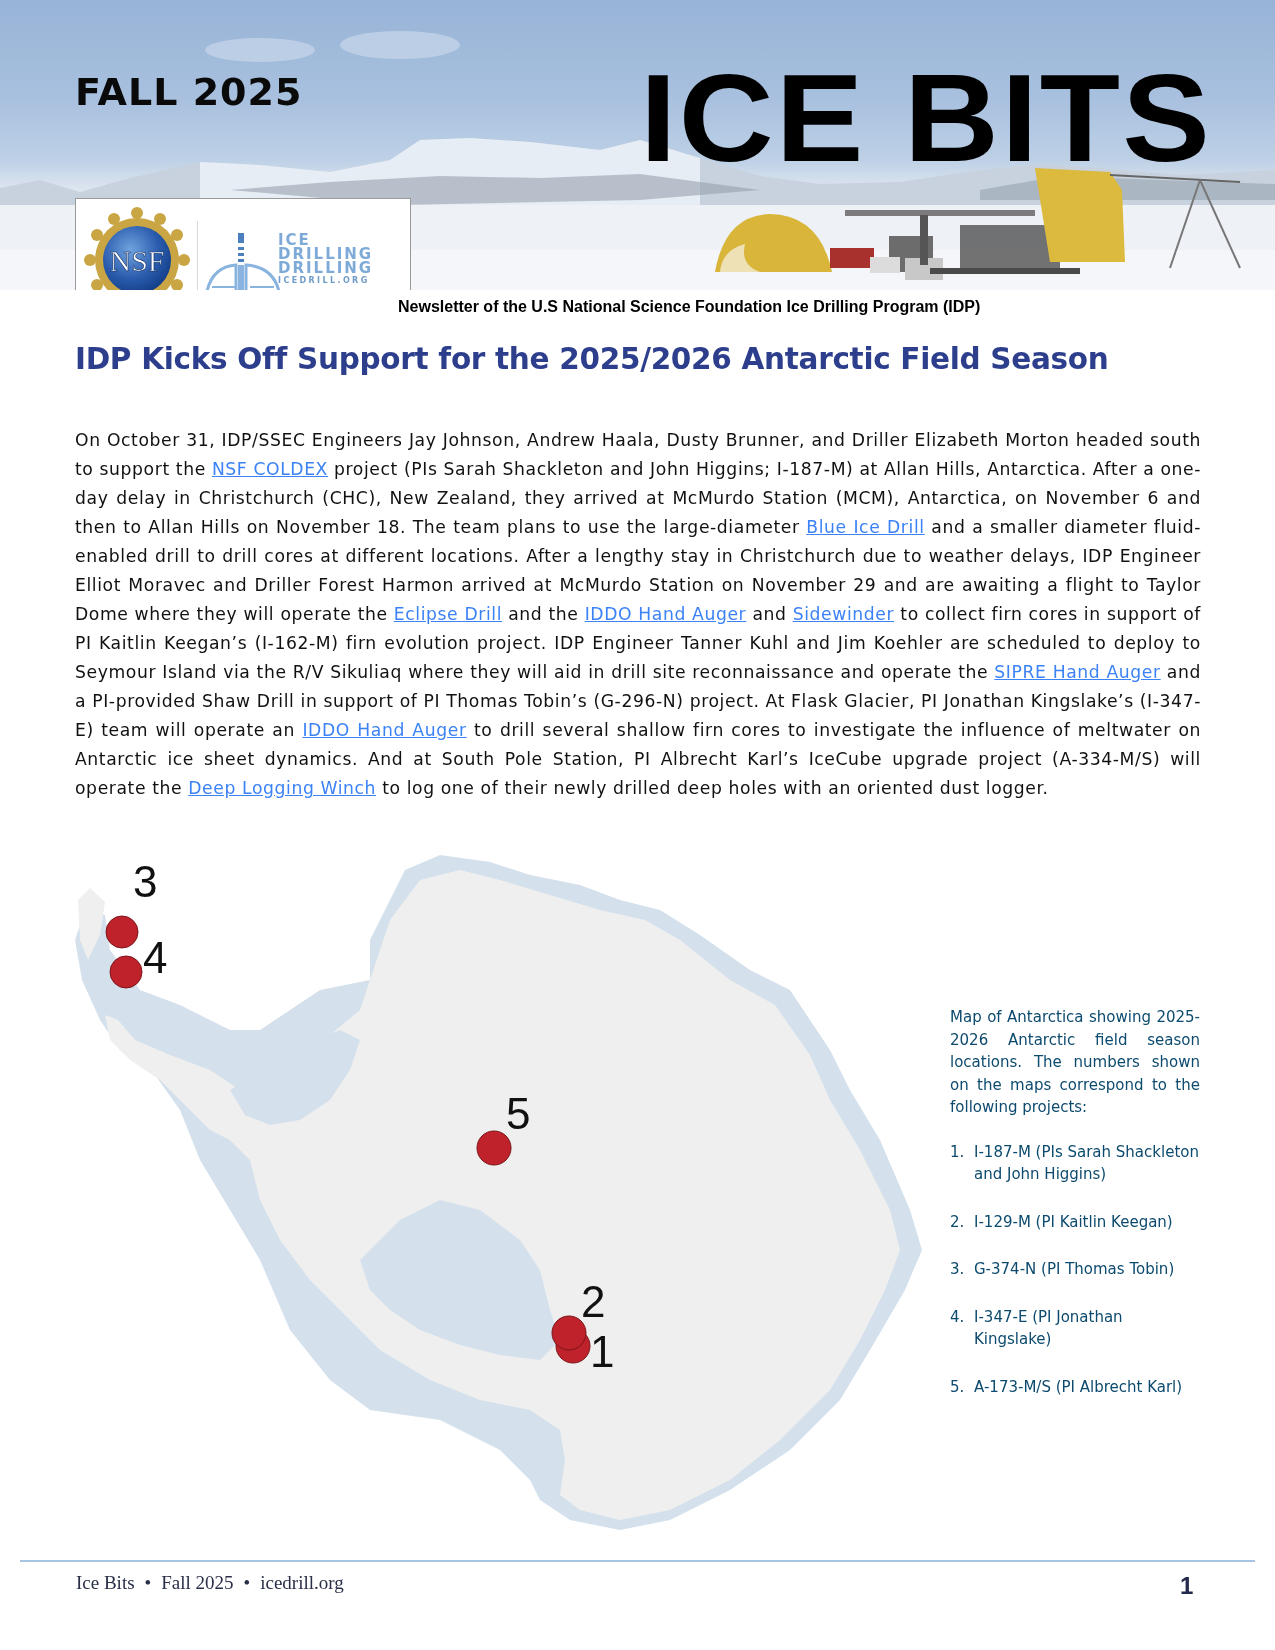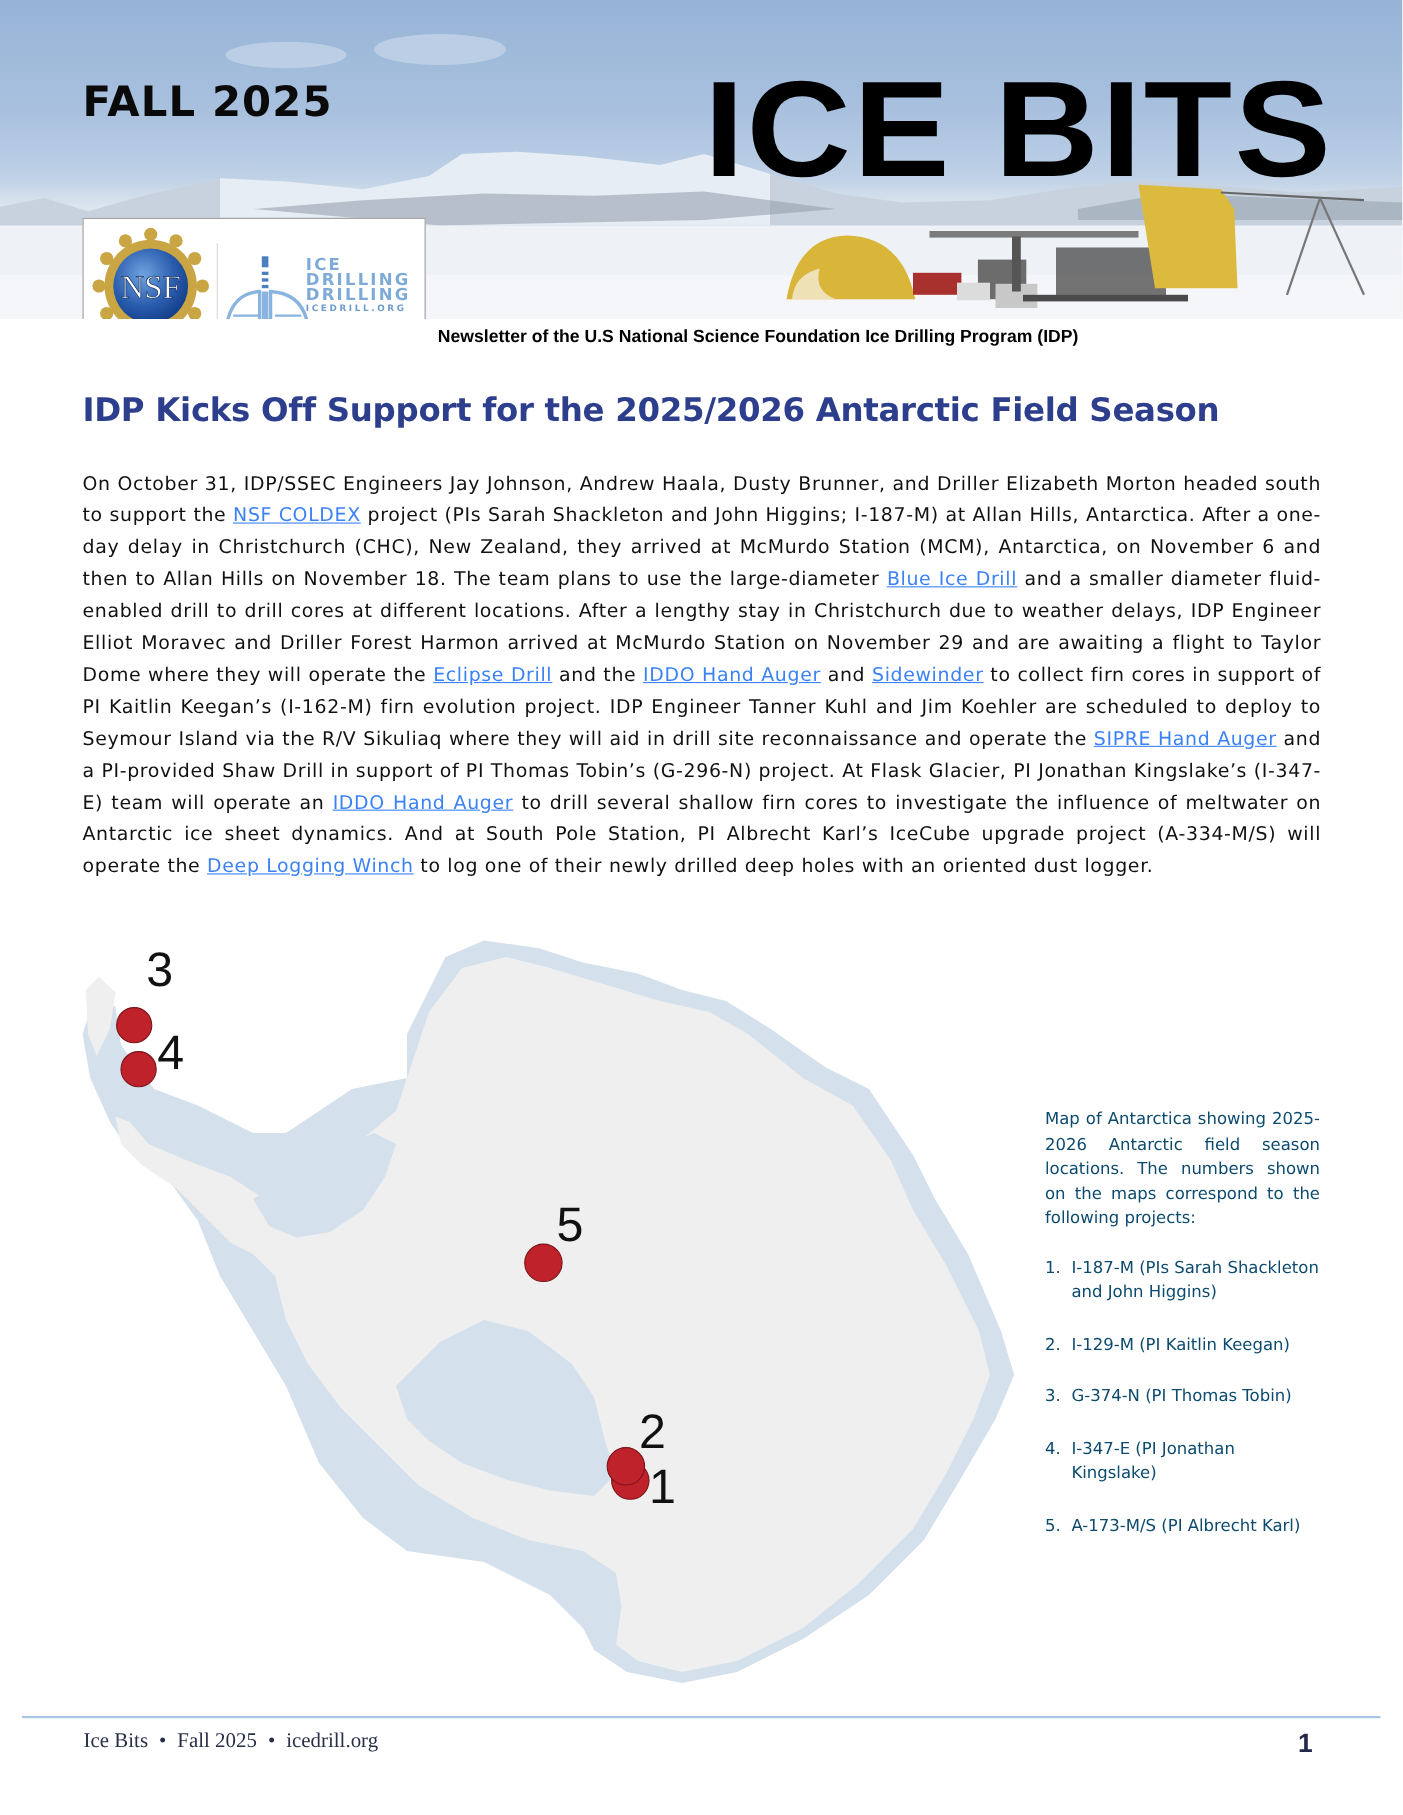--- a/index.html
+++ b/index.html
@@ -21,38 +21,38 @@
     font-family: "DejaVu Sans", sans-serif; font-weight: bold;
     font-size: 38px; letter-spacing: 1px; color: #0a0a0a;
   }
   .masthead {
     position: absolute; left: 640px; top: 56px;
     font-family: "Liberation Sans", sans-serif; font-weight: bold;
     font-size: 124px; line-height: 1; letter-spacing: 2px; color: #000;
     transform: scaleX(1.06); transform-origin: left top;
   }
   .logo-box {
-    position: absolute; left: 75px; top: 198px; width: 312px; height: 122px;
+    position: absolute; left: 75px; top: 198px; width: 336px; height: 122px;
     background: #fff; border: 1px solid #9a9a9a; box-sizing: border-box;
   }
   .logo-divider { position: absolute; left: 121px; top: 22px; width: 1px; height: 80px; background: #d9d9d9; }
   .idp-text {
     position: absolute; left: 202px; top: 34px;
     font-family: "DejaVu Sans", sans-serif; font-weight: bold;
     color: #7eaad8; font-size: 15px; line-height: 14px; letter-spacing: 2px;
   }
   .idp-url { font-size: 8px; letter-spacing: 2.4px; line-height: 12px; color: #6f9cc9; }
   .tagline {
     position: absolute; left: 398px; top: 298px;
     font-family: "Liberation Sans", sans-serif; font-weight: bold;
     font-size: 16px; color: #000000;
   }
   
   .headline {
-    position: absolute; left: 75px; top: 356px;
+    position: absolute; left: 75px; top: 342px;
     font-family: "DejaVu Sans", sans-serif; font-weight: bold;
     font-size: 29.5px; color: #2d3f8c; letter-spacing: -0.3px;
   }
   .body-text {
     position: absolute; left: 75px; top: 426px; width: 1126px;
     font-family: "DejaVu Sans", sans-serif; font-size: 17.2px; line-height: 29px;
     text-align: justify; color: #111; letter-spacing: 0.6px;
   }
   .body-text a { color: #3b82f6; text-decoration: underline; }
   

